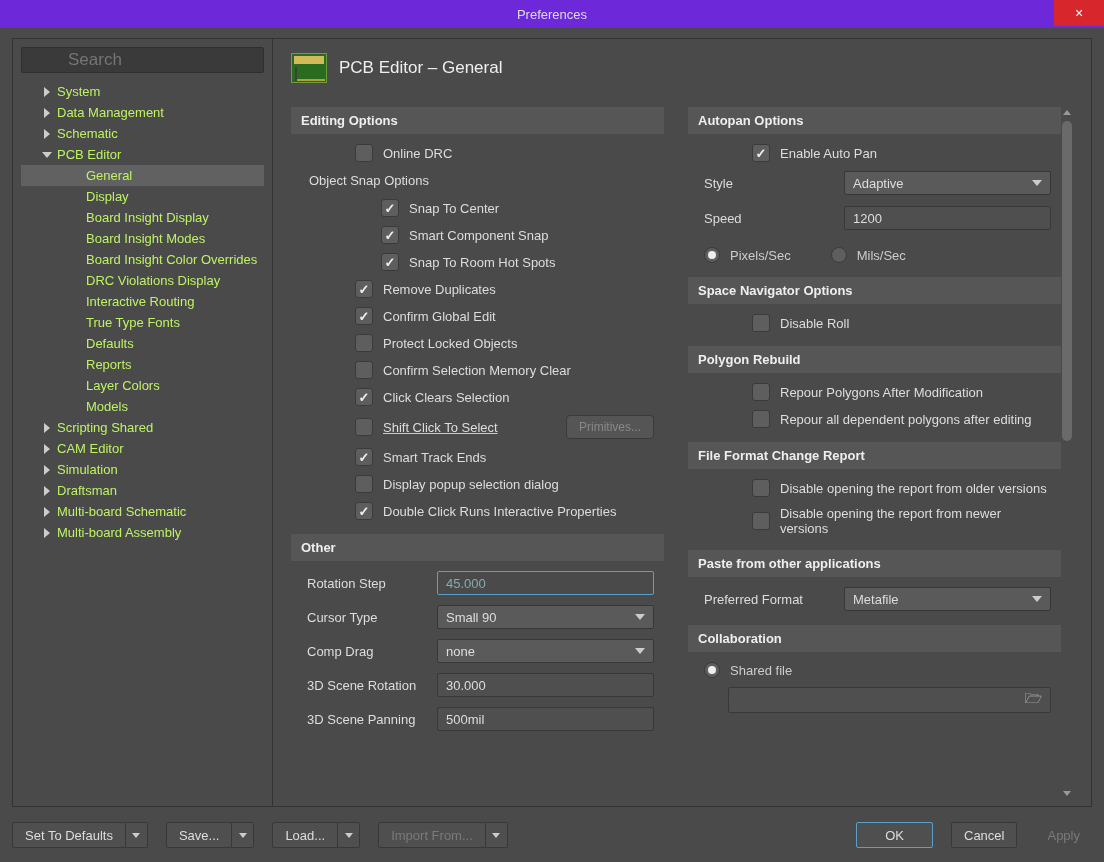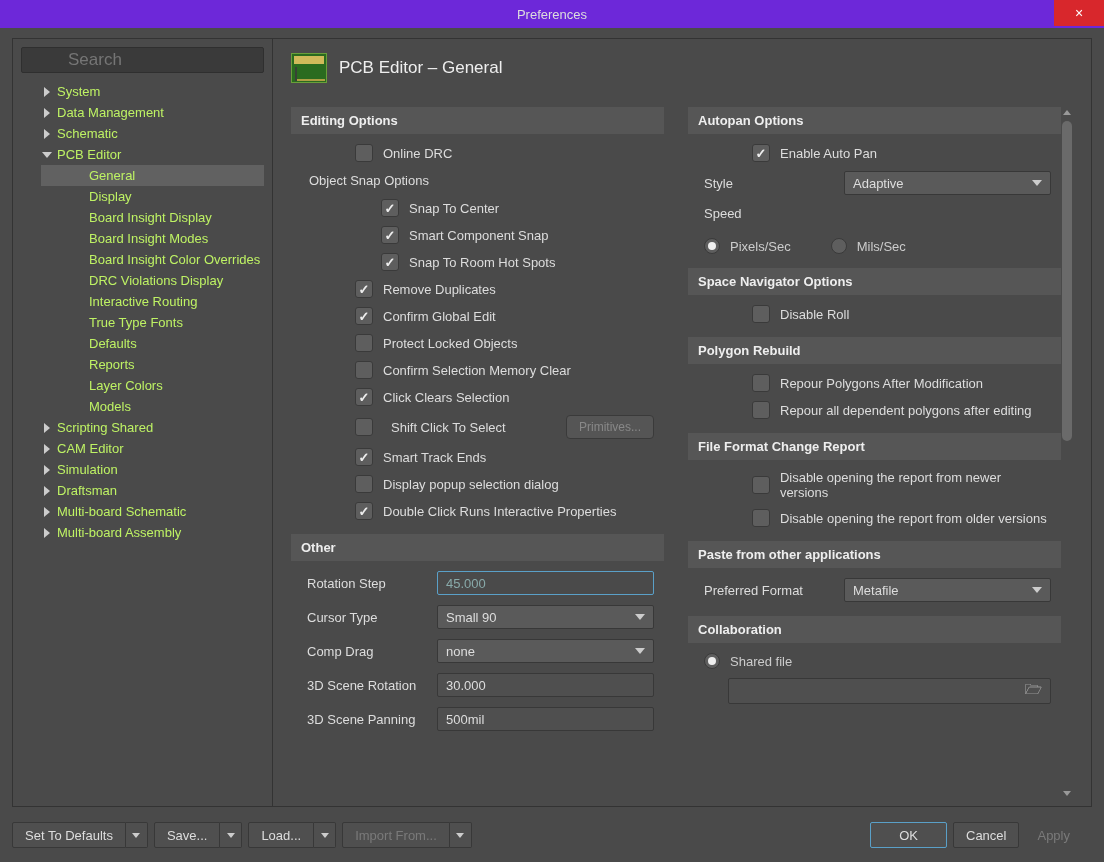--- a/index.html
+++ b/index.html
@@ -40,21 +40,21 @@
 .search-box input {
   background: transparent; border: none; outline: none; color: #ccc;
   font-size: 17px; flex: 1; margin-left: 32px;
 }
 .tree { flex: 1; overflow-y: auto; font-size: 13px; }
 .tree-item {
   display: flex; align-items: center; height: 21px;
   padding-left: 6px; cursor: default;
 }
 .tree-item.level1 { padding-left: 20px; }
-.tree-item.level2 { padding-left: 48px; margin-left: 20px; }
+.tree-item.level2 { padding-left: 65px; }
 .tree-item.selected { background: #616161; }
 .tree-arrow {
   width: 12px; height: 12px; display: inline-flex;
   align-items: center; justify-content: center; margin-right: 4px;
 }
 .tree-arrow.expanded::before {
   content: ""; border-left: 5px solid transparent; border-right: 5px solid transparent;
   border-top: 6px solid #ccc;
 }
 .tree-arrow.collapsed::before {
@@ -164,22 +164,22 @@
   content: ""; border-left: 4px solid transparent; border-right: 4px solid transparent;
   border-bottom: 5px solid #999;
 }
 .scrollbar-v .arrow-down { bottom: 0; }
 .scrollbar-v .arrow-down::after {
   content: ""; border-left: 4px solid transparent; border-right: 4px solid transparent;
   border-top: 5px solid #999;
 }
 
 .footer {
-  position: absolute; left: 12px; right: 22px; bottom: 10px; height: 34px;
-  display: flex; align-items: center; gap: 6px;
+  position: absolute; left: 12px; right: 12px; bottom: 10px; height: 34px;
+  display: flex; align-items: center; gap: 18px;
 }
 .footer-btn {
   background: #4f4f4f; border: 1px solid #383838; color: #ddd;
   height: 26px; padding: 0 12px; font-size: 13px;
   display: inline-flex; align-items: center; gap: 8px;
   border-radius: 2px;
 }
 .footer-btn.disabled { color: #7a7a7a; }
 .footer-btn.primary { border: 1px solid #5aa0c8; padding: 4px 28px; }
 .footer-spacer { flex: 1; }
@@ -341,21 +341,21 @@
             </div>
           <div class="checkbox-row">
               <div class="checkbox"></div>
               <span class="checkbox-label">Confirm Selection Memory Clear</span>
             </div>
           <div class="checkbox-row">
               <div class="checkbox checked"></div>
               <span class="checkbox-label">Click Clears Selection</span>
             </div>
           <div class="checkbox-row" style="justify-content:space-between;">
-            <div style="display:flex;align-items:center;gap:18px;">
+            <div style="display:flex;align-items:center;gap:10px;text-decoration:underline;">
                 <div class="checkbox"></div>
                 <span class="checkbox-label">Shift Click To Select</span>
               </div>
             <div class="btn-small">Primitives...</div>
           </div>
           <div class="checkbox-row">
               <div class="checkbox checked"></div>
               <span class="checkbox-label">Smart Track Ends</span>
             </div>
           <div class="checkbox-row">
@@ -408,20 +408,21 @@
             </div>
           <div class="form-row" style="margin-bottom:2px;">
             <div class="form-label-wide">Style</div>
             <div class="select">
                 <span>Adaptive</span>
                 <span class="caret"></span>
               </div>
           </div>
           <div class="form-row" style="margin-bottom:2px;">
             <div class="form-label-wide">Speed</div>
+            <input class="input-text" value="1200" style="">
           </div>
           <div class="radio-group" style="padding-top:6px;">
             <div class="radio-row">
                 <div class="radio checked"></div>
                 <span>Pixels/Sec</span>
               </div>
             <div class="radio-row">
                 <div class="radio"></div>
                 <span>Mils/Sec</span>
               </div>
@@ -445,25 +446,25 @@
           <div class="checkbox-row">
               <div class="checkbox"></div>
               <span class="checkbox-label">Repour all dependent polygons after editing</span>
             </div>
         </div>
 
         <div class="section-header">File Format Change Report</div>
         <div class="section-body">
           <div class="checkbox-row">
               <div class="checkbox"></div>
+              <span class="checkbox-label">Disable opening the report from older versions</span>
+            </div>
+          <div class="checkbox-row">
+              <div class="checkbox"></div>
               <span class="checkbox-label">Disable opening the report from newer versions</span>
-            </div>
-          <div class="checkbox-row">
-              <div class="checkbox"></div>
-              <span class="checkbox-label">Disable opening the report from older versions</span>
             </div>
         </div>
 
         <div class="section-header">Paste from other applications</div>
         <div class="section-body">
           <div class="form-row" style="margin-bottom:0;">
             <div class="form-label-wide">Preferred Format</div>
             <div class="select">
                 <span>Metafile</span>
                 <span class="caret"></span>

